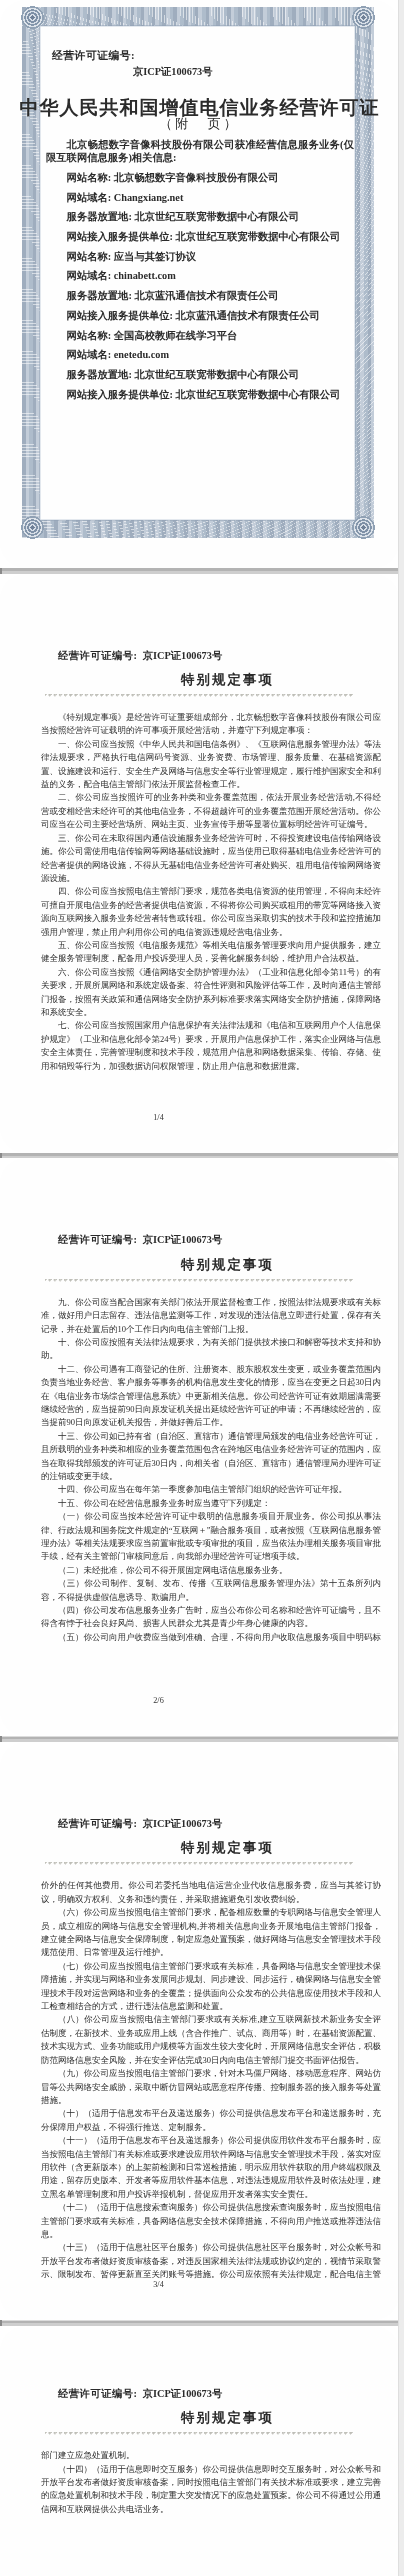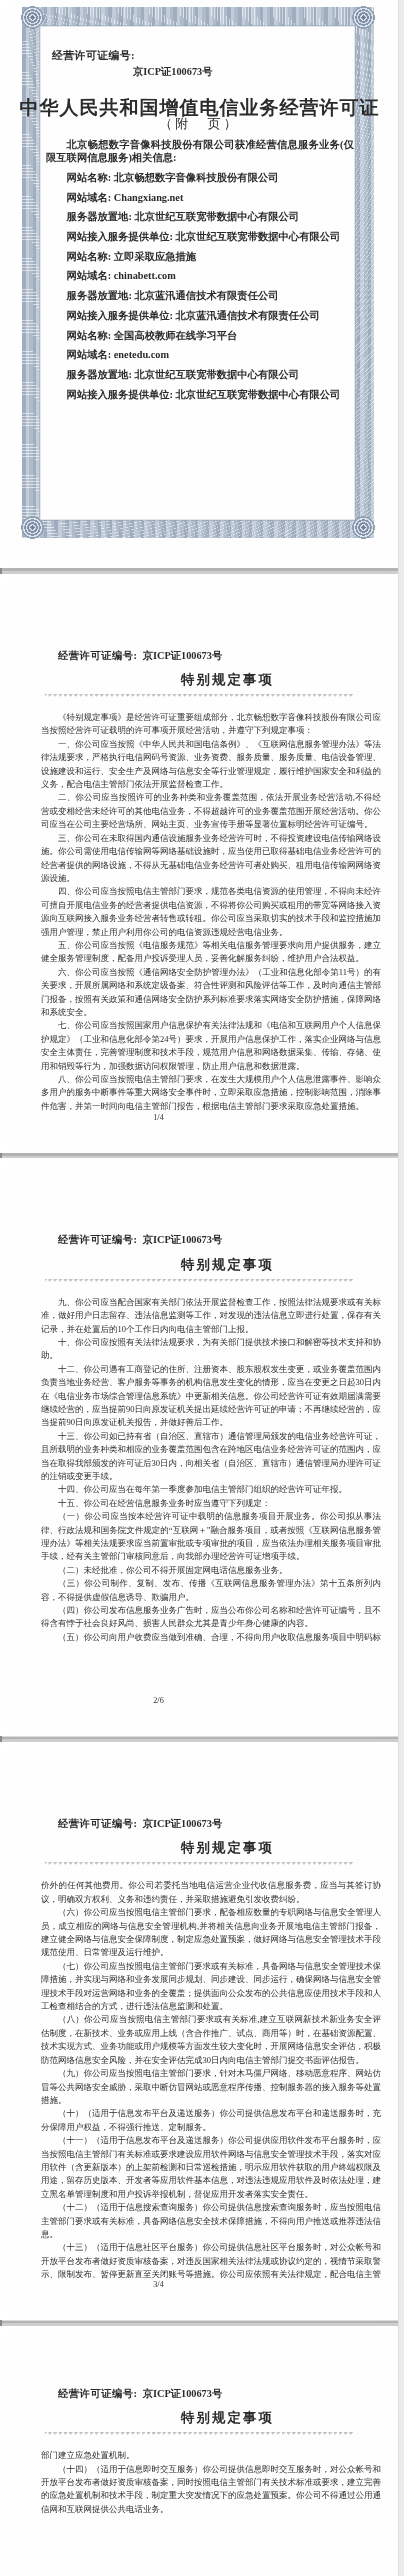--- a/index.html
+++ b/index.html
@@ -72,21 +72,21 @@
     <div class="cert-licno">京ICP证100673号</div>
     <h1 class="cert-title">中华人民共和国增值电信业务经营许可证</h1>
     <h2 class="cert-sub">（附　页）</h2>
     <div class="cert-flow">
       <p class="intro">北京畅想数字音像科技股份有限公司获准经营信息服务业务(仅限互联网信息服务)相关信息:</p>
       <div>
           <p class="entry"><span>网站名称:</span><span> 北京畅想数字音像科技股份有限公司</span></p>
           <p class="entry"><span>网站域名:</span><span> Changxiang.net</span></p>
           <p class="entry"><span>服务器放置地:</span><span> 北京世纪互联宽带数据中心有限公司</span></p>
           <p class="entry"><span>网站接入服务提供单位:</span><span> 北京世纪互联宽带数据中心有限公司</span></p>
-          <p class="entry"><span>网站名称:</span><span> 立即采取应急措施</span></p>
+          <p class="entry"><span>网站名称:</span><span> 应当与其签订协议</span></p>
           <p class="entry"><span>网站域名:</span><span> chinabett.com</span></p>
           <p class="entry"><span>服务器放置地:</span><span> 北京蓝汛通信技术有限责任公司</span></p>
           <p class="entry"><span>网站接入服务提供单位:</span><span> 北京蓝汛通信技术有限责任公司</span></p>
           <p class="entry"><span>网站名称:</span><span> 全国高校教师在线学习平台</span></p>
           <p class="entry"><span>网站域名:</span><span> enetedu.com</span></p>
           <p class="entry"><span>服务器放置地:</span><span> 北京世纪互联宽带数据中心有限公司</span></p>
           <p class="entry"><span>网站接入服务提供单位:</span><span> 北京世纪互联宽带数据中心有限公司</span></p>
         </div>
     </div>
   </section>
@@ -94,28 +94,27 @@
   <div class="sep"></div>
 
   <section class="page prov prov0">
     <div class="phead">
       <span class="ph-label">经营许可证编号:</span><span class="ph-no">京ICP证100673号</span>
     </div>
     <h1 class="ptitle">特别规定事项</h1>
     <div class="zigzag"></div>
     <div class="pbody">
         <p class="para">《特别规定事项》是经营许可证重要组成部分，北京畅想数字音像科技股份有限公司应当按照经营许可证载明的许可事项开展经营活动，并遵守下列规定事项：</p>
-        <p class="para">一、你公司应当按照《中华人民共和国电信条例》、《互联网信息服务管理办法》等法律法规要求，严格执行电信网码号资源、业务资费、服务质量、服务质量、电信设备管理、设施建设和运行、安全生产及网络与信息安全等行业管理规定，履行维护国家安全和利益的义务，配合电信主管部门依法开展监督检查工作。</p>
+        <p class="para">一、你公司应当按照《中华人民共和国电信条例》、《互联网信息服务管理办法》等法律法规要求，严格执行电信网码号资源、业务资费、市场管理、服务质量、在基础资源配置、设施建设和运行、安全生产及网络与信息安全等行业管理规定，履行维护国家安全和利益的义务，配合电信主管部门依法开展监督检查工作。</p>
         <p class="para">二、你公司应当按照许可的业务种类和业务覆盖范围，依法开展业务经营活动,不得经营或变相经营未经许可的其他电信业务，不得超越许可的业务覆盖范围开展经营活动。你公司应当在公司主要经营场所、网站主页、业务宣传手册等显著位置标明经营许可证编号。</p>
         <p class="para">三、你公司在未取得国内通信设施服务业务经营许可时，不得投资建设电信传输网络设施。你公司需使用电信传输网等网络基础设施时，应当使用已取得基础电信业务经营许可的经营者提供的网络设施，不得从无基础电信业务经营许可者处购买、租用电信传输网网络资源设施。</p>
         <p class="para">四、你公司应当按照电信主管部门要求，规范各类电信资源的使用管理，不得向未经许可擅自开展电信业务的经营者提供电信资源，不得将你公司购买或租用的带宽等网络接入资源向互联网接入服务业务经营者转售或转租。你公司应当采取切实的技术手段和监控措施加强用户管理，禁止用户利用你公司的电信资源违规经营电信业务。</p>
         <p class="para">五、你公司应当按照《电信服务规范》等相关电信服务管理要求向用户提供服务，建立健全服务管理制度，配备用户投诉受理人员，妥善化解服务纠纷，维护用户合法权益。</p>
         <p class="para">六、你公司应当按照《通信网络安全防护管理办法》（工业和信息化部令第11号）的有关要求，开展所属网络和系统定级备案、符合性评测和风险评估等工作，及时向通信主管部门报备，按照有关政策和通信网络安全防护系列标准要求落实网络安全防护措施，保障网络和系统安全。</p>
         <p class="para">七、你公司应当按照国家用户信息保护有关法律法规和《电信和互联网用户个人信息保护规定》（工业和信息化部令第24号）要求，开展用户信息保护工作，落实企业网络与信息安全主体责任，完善管理制度和技术手段，规范用户信息和网络数据采集、传输、存储、使用和销毁等行为，加强数据访问权限管理，防止用户信息和数据泄露。</p>
-        <p class="para">八、你公司应当按照电信主管部门要求，在发生大规模用户个人信息泄露事件、影响众多用户的服务中断事件等重大网络安全事件时，立即采取应急措施，控制影响范围，消除事件危害，并第一时间向电信主管部门报告，根据电信主管部门要求采取应急处置措施。</p>
       </div>
     <div class="pfooter">1/4</div>
   </section>
 
   <div class="sep"></div>
 
   <section class="page prov prov1">
     <div class="phead">
       <span class="ph-label">经营许可证编号:</span><span class="ph-no">京ICP证100673号</span>
     </div>

